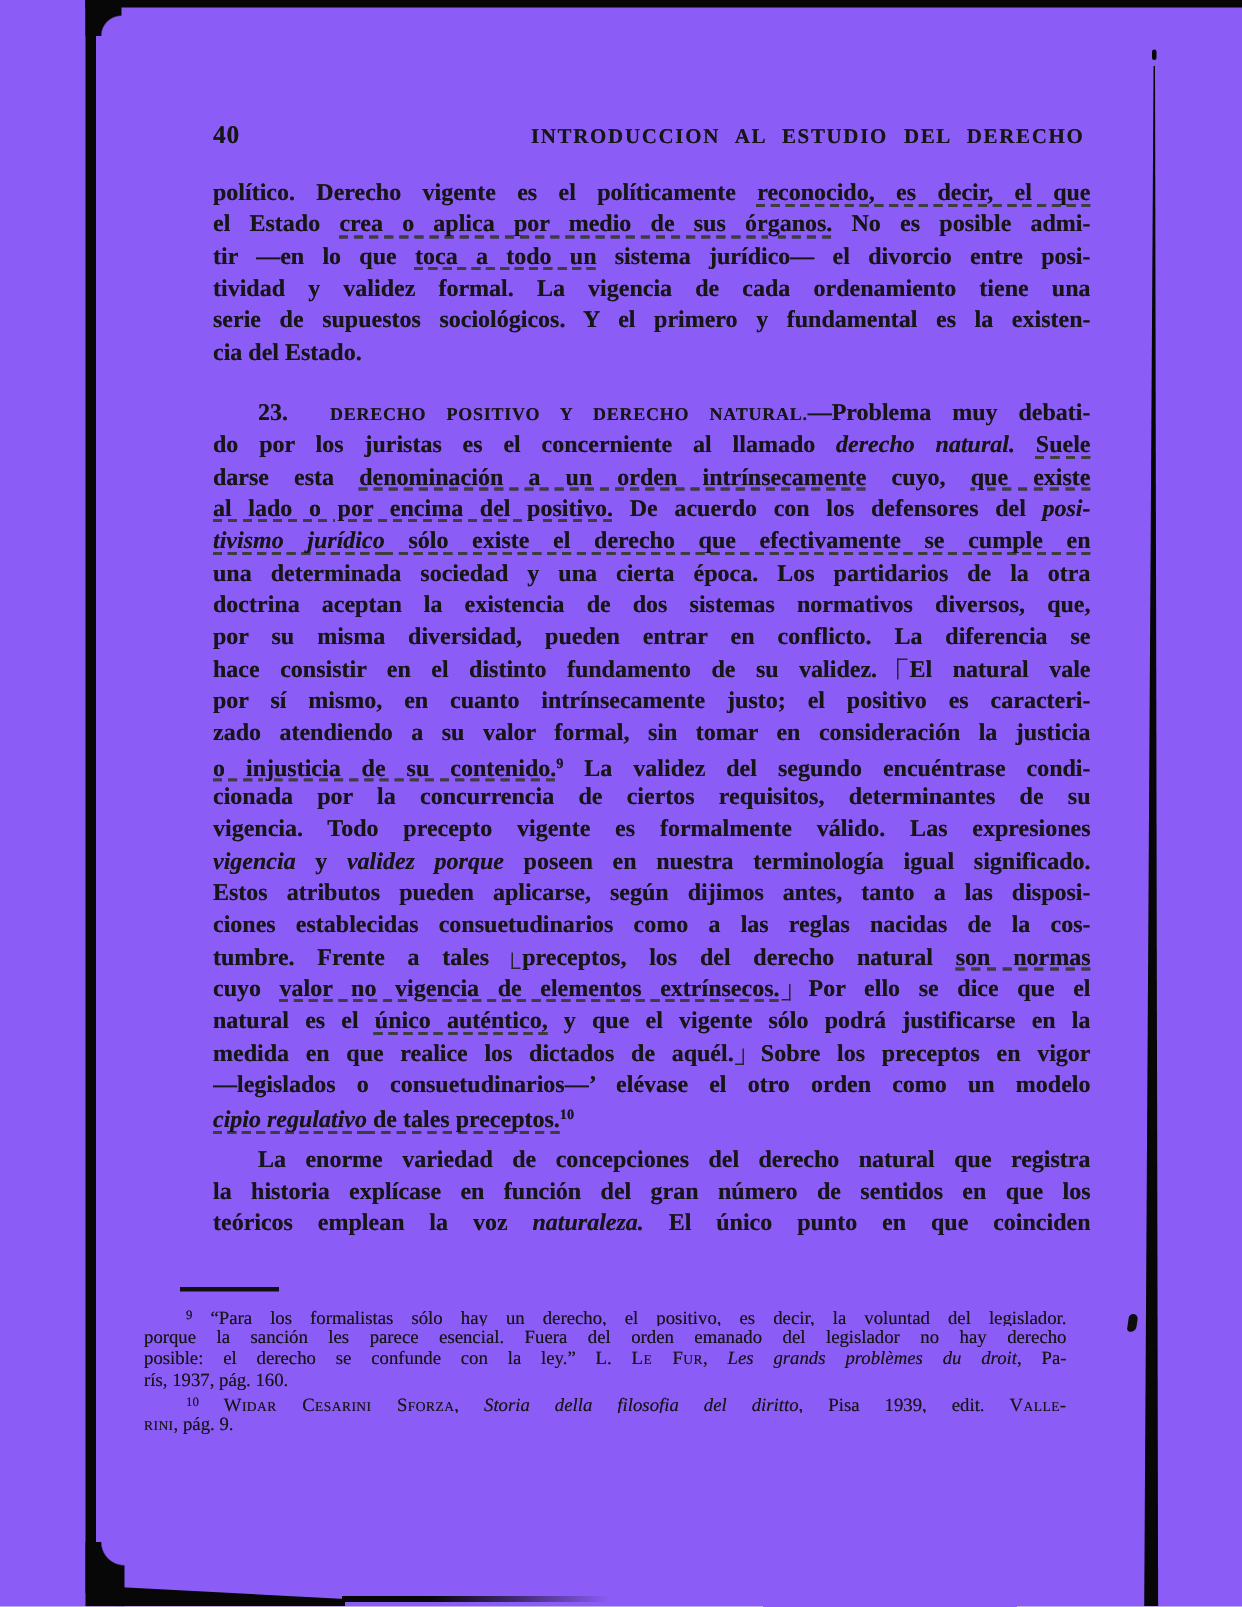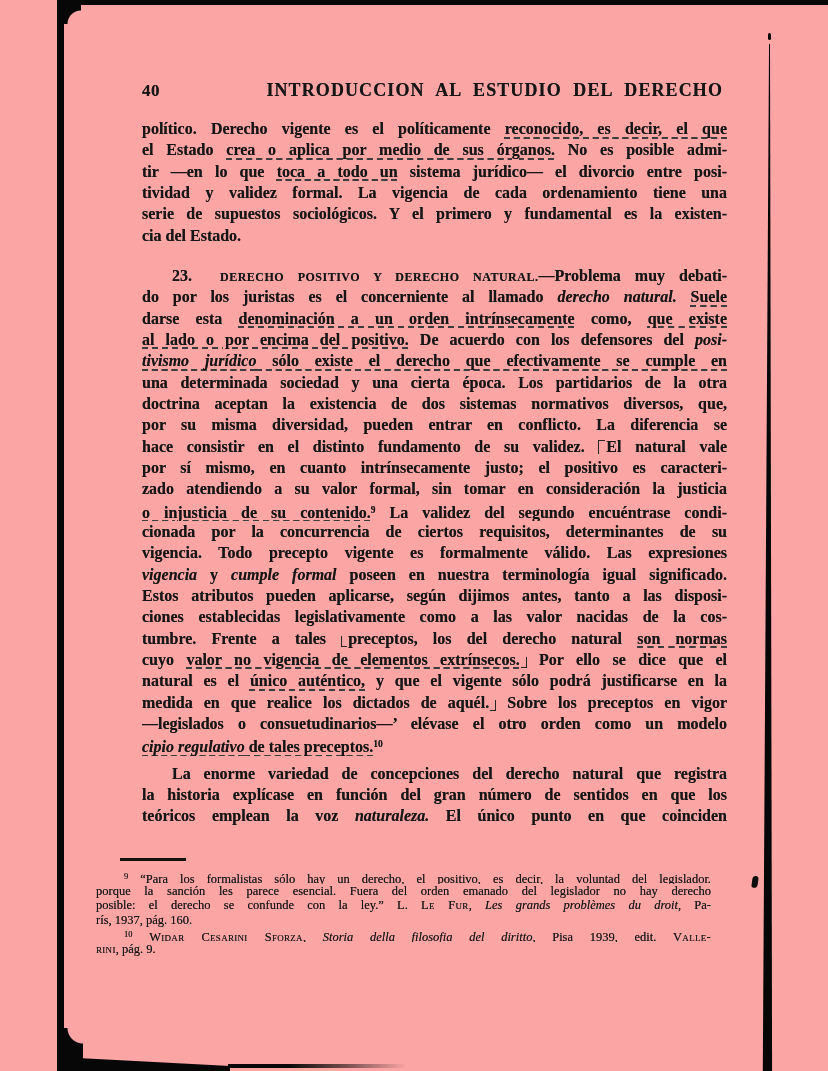--- a/index.html
+++ b/index.html
@@ -19,21 +19,21 @@
         background:linear-gradient(to right,#070707,#070707 28%,rgba(0,0,0,.55) 55%,transparent 85%);}
   .b-right{position:absolute;left:758px;top:44px;width:16px;height:1027px;background:#070707;
         clip-path:polygon(69% 0,75% 0,88% 100%,30% 100%);}
   .b-right-dot{position:absolute;left:768px;top:33px;width:3px;height:7px;background:#070707;border-radius:2px;}
   .pencil-comma{position:absolute;left:752px;top:876px;width:6px;height:12px;background:#0d0d0d;
         border-radius:3px 3px 4px 2px;transform:rotate(8deg);}
   
   .hdr{position:absolute;left:142px;top:80px;width:581px;display:flex;
        justify-content:space-between;align-items:baseline;}
   .pageno{font-size:17px;font-weight:bold;letter-spacing:.5px;}
-  .runhead{font-size:18px;font-weight:bold;letter-spacing:1.1px;word-spacing:6px;}
+  .runhead{font-size:14px;font-weight:bold;letter-spacing:1.1px;word-spacing:6px;}
   
   .body-block{position:absolute;left:142px;top:118px;width:585px;font-size:16px;}
   .para{margin:0;font-weight:bold;}
   .para + .para{margin-top:19px;}
   .para:nth-child(3){margin-top:7px;}
   .ln{height:21.34px;line-height:21.34px;text-align:justify;text-align-last:justify;overflow:hidden;}
   .ln.last{text-align-last:left;}
   .ind .ln:first-child{text-indent:30px;}
   
   .fnrule{position:absolute;left:120px;top:858px;width:66px;height:3px;background:#101010;}
@@ -52,21 +52,21 @@
   .pm-tl{width:6px;height:13px;border-left:1.5px solid #262626;border-top:1.5px solid #262626;
          vertical-align:-2px;margin-right:1px;}
   .pm-bl{width:5px;height:10px;border-left:1.5px solid #262626;border-bottom:1.5px solid #262626;
          vertical-align:-3px;margin-right:1px;}
   .pm-br{width:5px;height:10px;border-right:1.5px solid #262626;border-bottom:1.5px solid #262626;
          vertical-align:-3px;margin-left:1px;}
 </style>
 </head>
 <body>
 
-<div class="page" style="color: rgb(22, 22, 22); background: #fca5a5;">
+<div class="page" style="color: rgb(22, 22, 22); background: #8b5cf6;">
 
   <div class="b-top"></div>
   <div class="b-left"></div>
   <div class="c-tl"></div>
   <div class="c-bl"></div>
   <div class="b-bottom"></div>
   <div class="b-bottom-tail"></div>
   <div class="b-right"></div>
   <div class="b-right-dot"></div>
   <div class="pencil-comma"></div>
@@ -81,35 +81,35 @@
         <div class="ln"><span>político. Derecho vigente es el políticamente </span><span class="u">reconocido, es decir, el que</span></div>
         <div class="ln"><span>el Estado </span><span class="u">crea o aplica por medio de sus órganos.</span><span> No es posible admi-</span></div>
         <div class="ln"><span>tir —en lo que </span><span class="u">toca a todo un</span><span> sistema jurídico— el divorcio entre posi-</span></div>
         <div class="ln"><span>tividad y validez formal. La vigencia de cada ordenamiento tiene una</span></div>
         <div class="ln"><span>serie de supuestos sociológicos. Y el primero y fundamental es la existen-</span></div>
         <div class="ln last"><span>cia del Estado.</span></div>
       </div>
       <div class="para ind">
         <div class="ln"><span>23.&nbsp;&nbsp;</span><span class="hsc">DERECHO POSITIVO Y DERECHO NATURAL.</span><span>—Problema muy debati-</span></div>
         <div class="ln"><span>do por los juristas es el concerniente al llamado </span><span class="it">derecho natural.</span><span> </span><span class="u">Suele</span></div>
-        <div class="ln"><span>darse esta </span><span class="u">denominación a un orden intrínsecamente</span><span> como, </span><span class="u">que existe</span></div>
+        <div class="ln"><span>darse esta </span><span class="u">denominación a un orden intrínsecamente</span><span> cuyo, </span><span class="u">que existe</span></div>
         <div class="ln"><span class="u">al lado o por encima del positivo.</span><span> De acuerdo con los defensores del </span><span class="it">posi-</span></div>
         <div class="ln"><span class="it u">tivismo jurídico</span><span class="u"> sólo existe el derecho que efectivamente se cumple en</span></div>
         <div class="ln"><span>una determinada sociedad y una cierta época. Los partidarios de la otra</span></div>
         <div class="ln"><span>doctrina aceptan la existencia de dos sistemas normativos diversos, que,</span></div>
         <div class="ln"><span>por su misma diversidad, pueden entrar en conflicto. La diferencia se</span></div>
         <div class="ln"><span>hace consistir en el distinto fundamento de su validez. </span><span class="pm pm-tl"></span><span>El natural vale</span></div>
         <div class="ln"><span>por sí mismo, en cuanto intrínsecamente justo; el positivo es caracteri-</span></div>
         <div class="ln"><span>zado atendiendo a su valor formal, sin tomar en consideración la justicia</span></div>
         <div class="ln"><span class="u">o injusticia de su contenido.</span><span class="sp">9</span><span> La validez del segundo encuéntrase condi-</span></div>
         <div class="ln"><span>cionada por la concurrencia de ciertos requisitos, determinantes de su</span></div>
         <div class="ln"><span>vigencia. Todo precepto vigente es formalmente válido. Las expresiones</span></div>
-        <div class="ln"><span class="it">vigencia</span><span> y </span><span class="it">cumple formal</span><span> poseen en nuestra terminología igual significado.</span></div>
+        <div class="ln"><span class="it">vigencia</span><span> y </span><span class="it">validez porque</span><span> poseen en nuestra terminología igual significado.</span></div>
         <div class="ln"><span>Estos atributos pueden aplicarse, según dijimos antes, tanto a las disposi-</span></div>
-        <div class="ln"><span>ciones establecidas legislativamente como a las valor nacidas de la cos-</span></div>
+        <div class="ln"><span>ciones establecidas consuetudinarios como a las reglas nacidas de la cos-</span></div>
         <div class="ln"><span>tumbre. Frente a tales </span><span class="pm pm-bl"></span><span>preceptos, los del derecho natural </span><span class="u">son normas</span></div>
         <div class="ln"><span>cuyo </span><span class="u">valor no vigencia de elementos extrínsecos.</span><span class="pm pm-br"></span><span> Por ello se dice que el</span></div>
         <div class="ln"><span>natural es el </span><span class="u">único auténtico,</span><span> y que el vigente sólo podrá justificarse en la</span></div>
         <div class="ln"><span>medida en que realice los dictados de aquél.</span><span class="pm pm-br"></span><span> Sobre los preceptos en vigor</span></div>
         <div class="ln"><span>—legislados o consuetudinarios—’ elévase el otro orden como un modelo</span></div>
         <div class="ln last"><span class="it u">cipio regulativo</span><span class="u"> de tales preceptos.</span><span class="sp">10</span></div>
       </div>
       <div class="para ind">
         <div class="ln"><span>La enorme variedad de concepciones del derecho natural que registra</span></div>
         <div class="ln"><span>la historia explícase en función del gran número de sentidos en que los</span></div>

